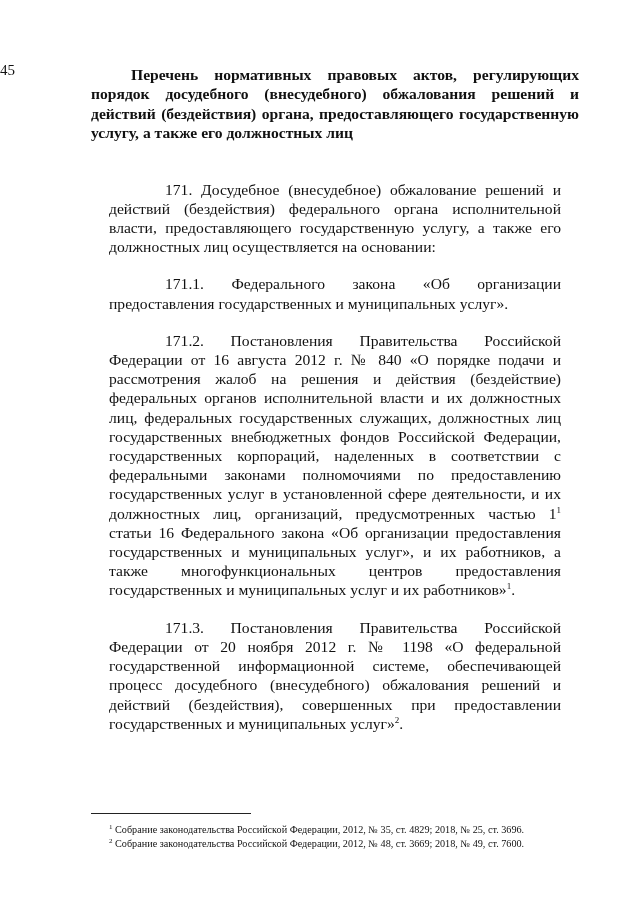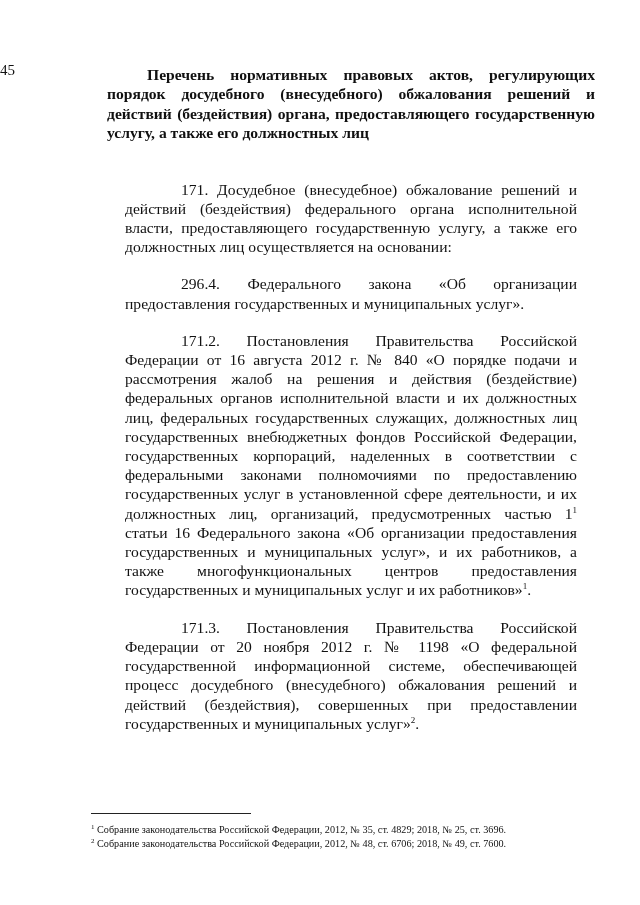--- a/index.html
+++ b/index.html
@@ -1,39 +1,39 @@
 <!DOCTYPE html>
 <html><head>
 <meta charset="utf-8">
 <style>
   html, body { margin: 0; padding: 0; background: #ffffff; }
   body { width: 640px; height: 905px; position: relative; overflow: hidden;
          font-family: "Liberation Serif", "DejaVu Serif", serif; color: #111; }
   .page-num { position: absolute; top: 29px; left: 0; width: 548px; text-align: left; font-size: 15px; margin-top: 33px; }
-  .content { position: absolute; left: 107px; top: 65px; width: 488px; font-size: 15.6px; line-height: 19.2px; }
+  .content { position: absolute; left: 91px; top: 65px; width: 488px; font-size: 15.6px; line-height: 19.2px; }
   .heading { font-weight: bold; text-align: justify; text-indent: 40px; margin: 0; font-size: 15.6px; line-height: 19.4px; }
   p { margin: 18px; text-align: justify; text-indent: 56px; }
   .gap { height: 19px; }
   sup { font-size: 9px; line-height: 0; vertical-align: super; }
   .footnote-rule { position: absolute; left: 91px; top: 813px; width: 160px; border-top: 1px solid #222; }
-  .footnotes { position: absolute; left: 91px; top: 823px; width: 470px; font-size: 10.2px; line-height: 13.5px; }
+  .footnotes { position: absolute; left: 109px; top: 823px; width: 470px; font-size: 10.2px; line-height: 13.5px; }
   .footnotes div { white-space: nowrap; }
   .footnotes sup { font-size: 7px; }
 </style>
 </head>
 <body>
 
 <div class="page-num">45</div>
 
 <div class="content">
   <h1 class="heading">Перечень нормативных правовых актов, регулирующих порядок досудебного (внесудебного) обжалования решений и действий (бездействия) органа, предоставляющего государственную услугу, а также его должностных лиц</h1>
   <div class="gap"></div>
   <p>171. Досудебное (внесудебное) обжалование решений и действий (бездействия) федерального органа исполнительной власти, предоставляющего государственную услугу, а также его должностных лиц осуществляется на основании:</p>
-  <p>296.4. Федерального закона «Об организации предоставления государственных и муниципальных услуг».</p>
+  <p>171.1. Федерального закона «Об организации предоставления государственных и муниципальных услуг».</p>
   <p><span>171.2. Постановления Правительства Российской Федерации от 16 августа 2012 г. № 840 «О порядке подачи и рассмотрения жалоб на решения и действия (бездействие) федеральных органов исполнительной власти и их должностных лиц, федеральных государственных служащих, должностных лиц государственных внебюджетных фондов Российской Федерации, государственных корпораций, наделенных в соответствии с федеральными законами полномочиями по предоставлению государственных услуг в установленной сфере деятельности, и их должностных лиц, организаций, предусмотренных частью 1</span><sup>1</sup><span> статьи 16 Федерального закона «Об организации предоставления государственных и муниципальных услуг», и их работников, а также многофункциональных центров предоставления государственных и муниципальных услуг и их работников»</span><sup>1</sup><span>.</span></p>
   <p><span>171.3. Постановления Правительства Российской Федерации от 20 ноября 2012 г. № 1198 «О федеральной государственной информационной системе, обеспечивающей процесс досудебного (внесудебного) обжалования решений и действий (бездействия), совершенных при предоставлении государственных и муниципальных услуг»</span><sup>2</sup><span>.</span></p>
 </div>
 
 <div class="footnote-rule"></div>
 <div class="footnotes">
   <div><sup>1</sup><span> Собрание законодательства Российской Федерации, 2012, № 35, ст. 4829; 2018, № 25, ст. 3696.</span></div>
-  <div><sup>2</sup><span> Собрание законодательства Российской Федерации, 2012, № 48, ст. 6706; 2018, № 49, ст. 7600.</span></div>
+  <div><sup>2</sup><span> Собрание законодательства Российской Федерации, 2012, № 48, ст. 3669; 2018, № 49, ст. 7600.</span></div>
 </div>
 
 </body></html>

